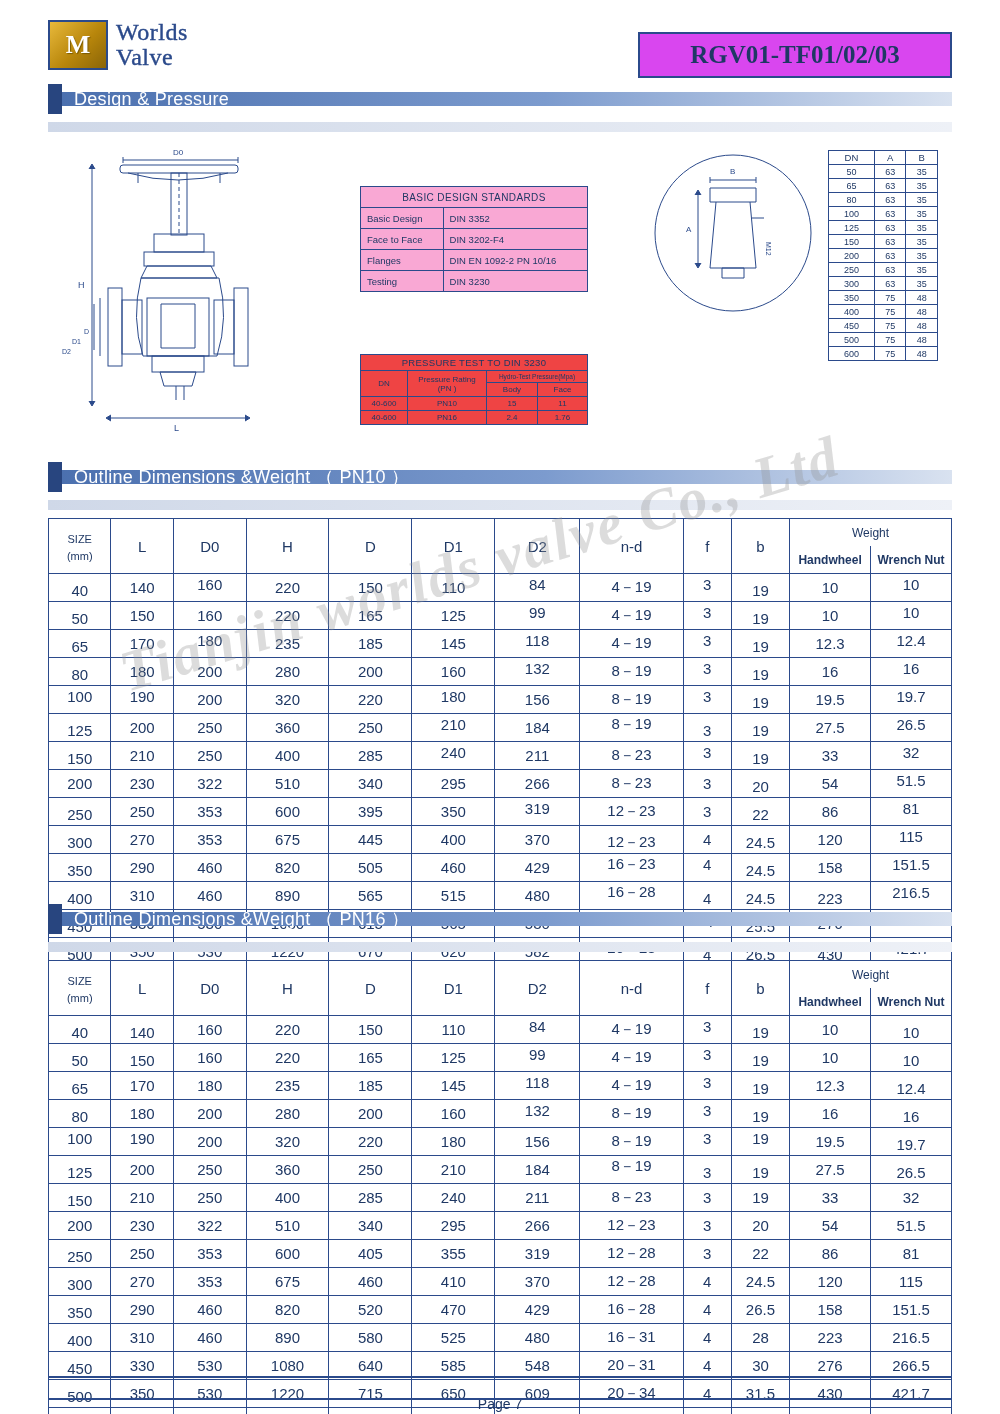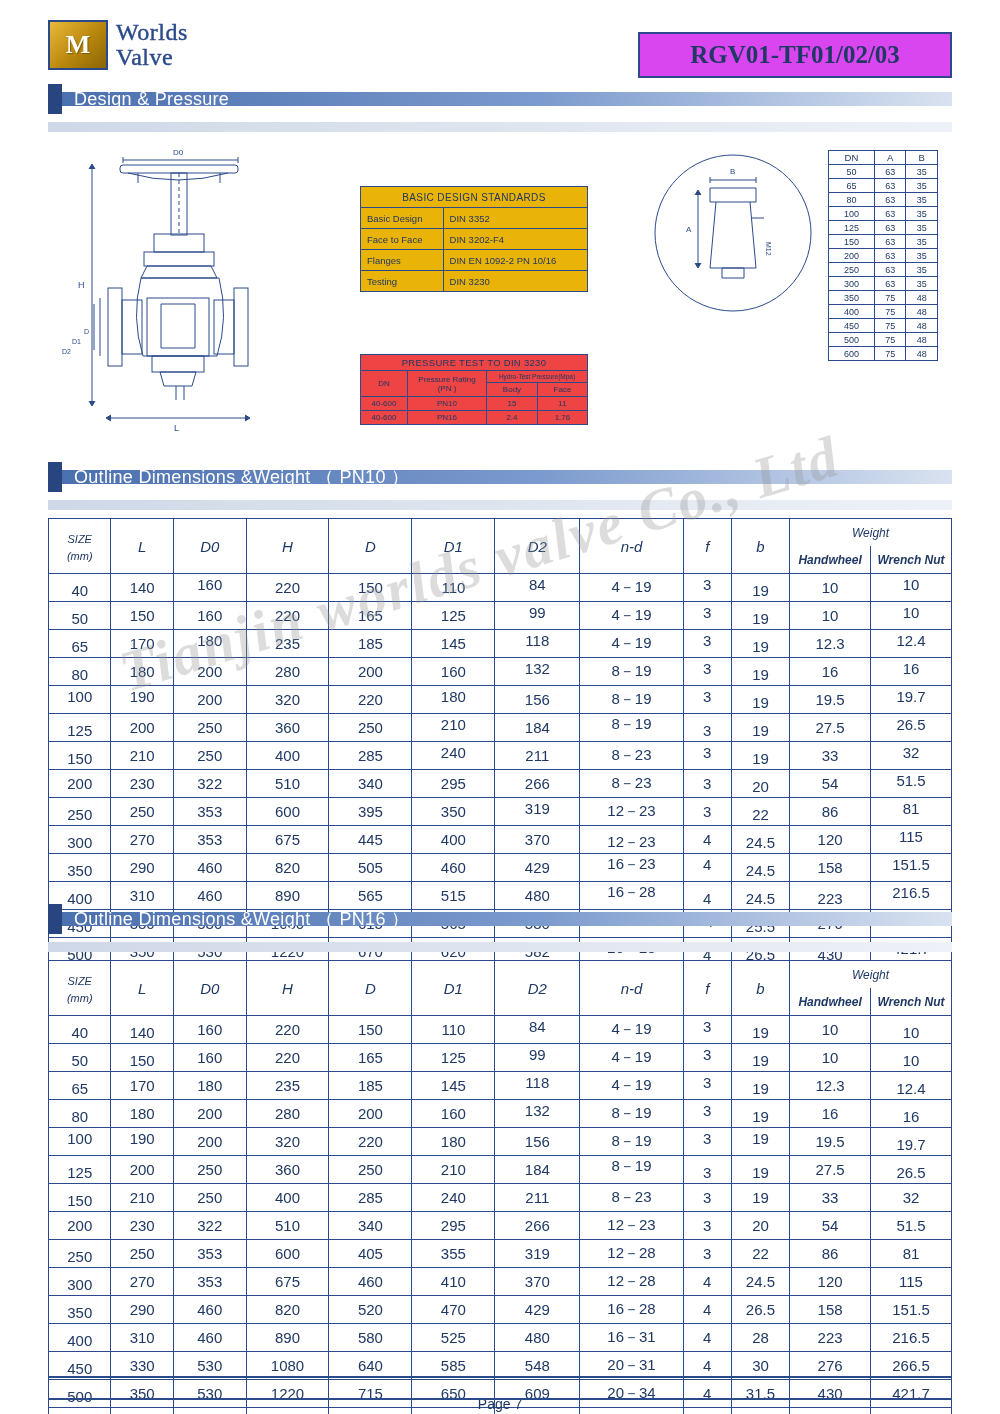--- a/index.html
+++ b/index.html
@@ -56,21 +56,21 @@
     position:absolute;left:48px;width:904px;height:10px;
     background:linear-gradient(to right,#cfd8e8,#eef1f7);
   }
 
   
   .drawing-area{position:absolute;left:48px;top:138px;width:904px;height:320px;}
   .svgwrap{position:absolute;left:0;top:0;}
 
   .tbl-basic{
     position:absolute;left:312px;top:48px;width:228px;
-    border:1px solid #2b4a8b;font-size:9.5px;background:#eab308;
+    border:1px solid #2b4a8b;font-size:9.5px;background:#f9a8d4;
     border-collapse:collapse;
   }
   .tbl-basic td{border:1px solid #2b4a8b;padding:3px 6px;height:14px;color:#1f3864;}
   .tbl-basic .hd{text-align:center;font-size:10px;letter-spacing:.4px;}
 
   .tbl-press{
     position:absolute;left:312px;top:216px;width:228px;
     border:1px solid #2b4a8b;font-size:8px;background:#ef4444;border-collapse:collapse;
   }
   .tbl-press td{border:1px solid #2b4a8b;padding:2px 3px;text-align:center;color:#1f3864;}
@@ -85,21 +85,21 @@
 
   
   .dtable{
     position:absolute;left:48px;width:904px;border-collapse:collapse;
     background:#ffffff;
   }
   .dtable td,.dtable th{
     border:1px solid #2b4a8b;text-align:center;color:#1f3864;font-weight:normal;
     font-size:15px;height:25px;
   }
-  .dtable th{font-size:15px;font-style:italic;}
+  .dtable th{font-size:15px;}
   .dtable .small{font-size:11px;}
   .dtable .hdr-weight{font-size:12px;}
   .jitter1{position:relative;top:-3px;}
   .jitter2{position:relative;top:3px;}
   .jitter3{position:relative;top:-2px;left:2px;}
 
   
   .watermark{
     position:absolute;left:150px;top:520px;width:760px;height:380px;
     pointer-events:none;

